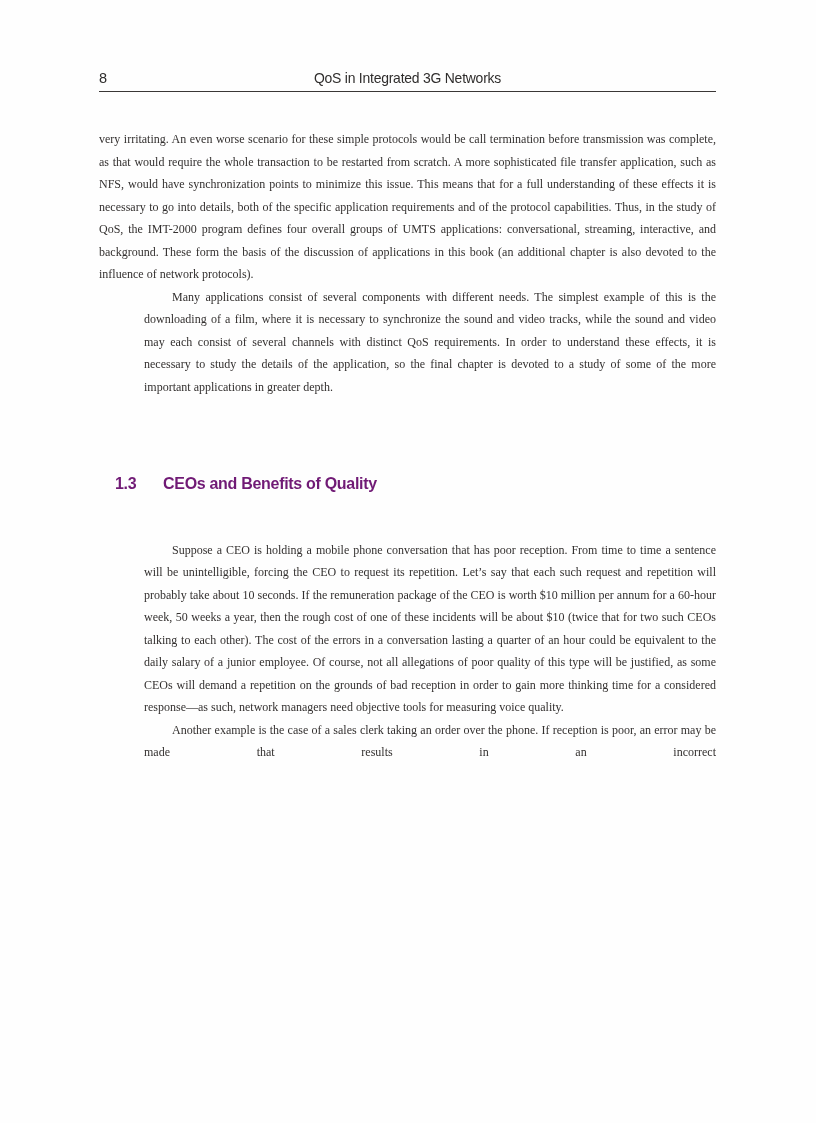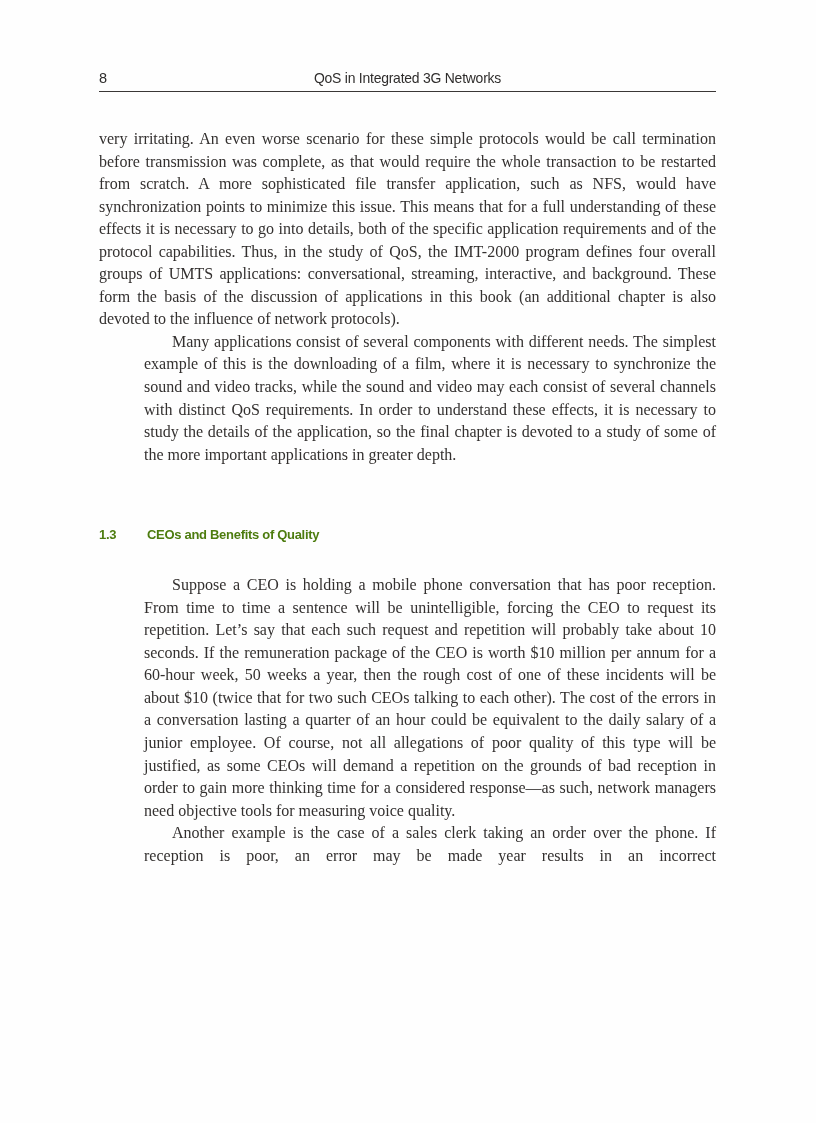--- a/index.html
+++ b/index.html
@@ -69,21 +69,21 @@
   
   .column {
     position: absolute;
     left: 99px;
     top: 128px;
     width: 617px;
   }
 
   p.body {
     margin: 0;
-    font-size: 16px;
+    font-size: 12px;
     line-height: 22.55px;
     text-align: justify;
     text-justify: inter-word;
     -webkit-hyphens: none;
     hyphens: none;
     color: #33302f;
     font-family: "Liberation Serif", "DejaVu Serif", serif;
   }
   p.indent {
     text-indent: 28px;
@@ -97,25 +97,25 @@
   }
   .force-justify::after {
     content: "";
     display: inline-block;
     width: 100%;
     height: 0;
   }
 
   
   h2.section-heading {
-    margin: 0;
+    margin: 16px;
     font-family: "Liberation Sans Narrow", "Liberation Sans", sans-serif;
-    font-size: 13px;
+    font-size: 16px;
     font-weight: 700;
-    color: #4d7c0f;
+    color: #701a75;
     letter-spacing: -0.3px;
     line-height: 24px;
     display: flex;
     align-items: baseline;
   }
   .sec-num {
     display: inline-block;
     min-width: 48px;
   }
   .sec-title {
@@ -148,17 +148,17 @@
       <span class="sec-num">1.3</span>
       <span class="sec-title">CEOs and Benefits of Quality</span>
     </h2>
 
     <div class="gap-after-heading"></div>
 
 
     <p class="body indent">Suppose a CEO is holding a mobile phone conversation that has poor reception. From time to time a sentence will be unintelligible, forcing the CEO to request its repetition. Let’s say that each such request and repetition will probably take about 10 seconds. If the remuneration package of the CEO is worth $10 million per annum for a 60-hour week, 50 weeks a year, then the rough cost of one of these incidents will be about $10 (twice that for two such CEOs talking to each other). The cost of the errors in a conversation lasting a quarter of an hour could be equivalent to the daily salary of a junior employee. Of course, not all allegations of poor quality of this type will be justified, as some CEOs will demand a repetition on the grounds of bad reception in order to gain more thinking time for a considered response—as such, network managers need objective tools for measuring voice quality.</p>
 
     <p class="body indent">
-        <span class="force-justify">Another example is the case of a sales clerk taking an order over the phone. If reception is poor, an error may be made year results in an incorrect</span>
+        <span class="force-justify">Another example is the case of a sales clerk taking an order over the phone. If reception is poor, an error may be made that results in an incorrect</span>
       </p>
 
   </div>
 </div>
 
 </body></html>

